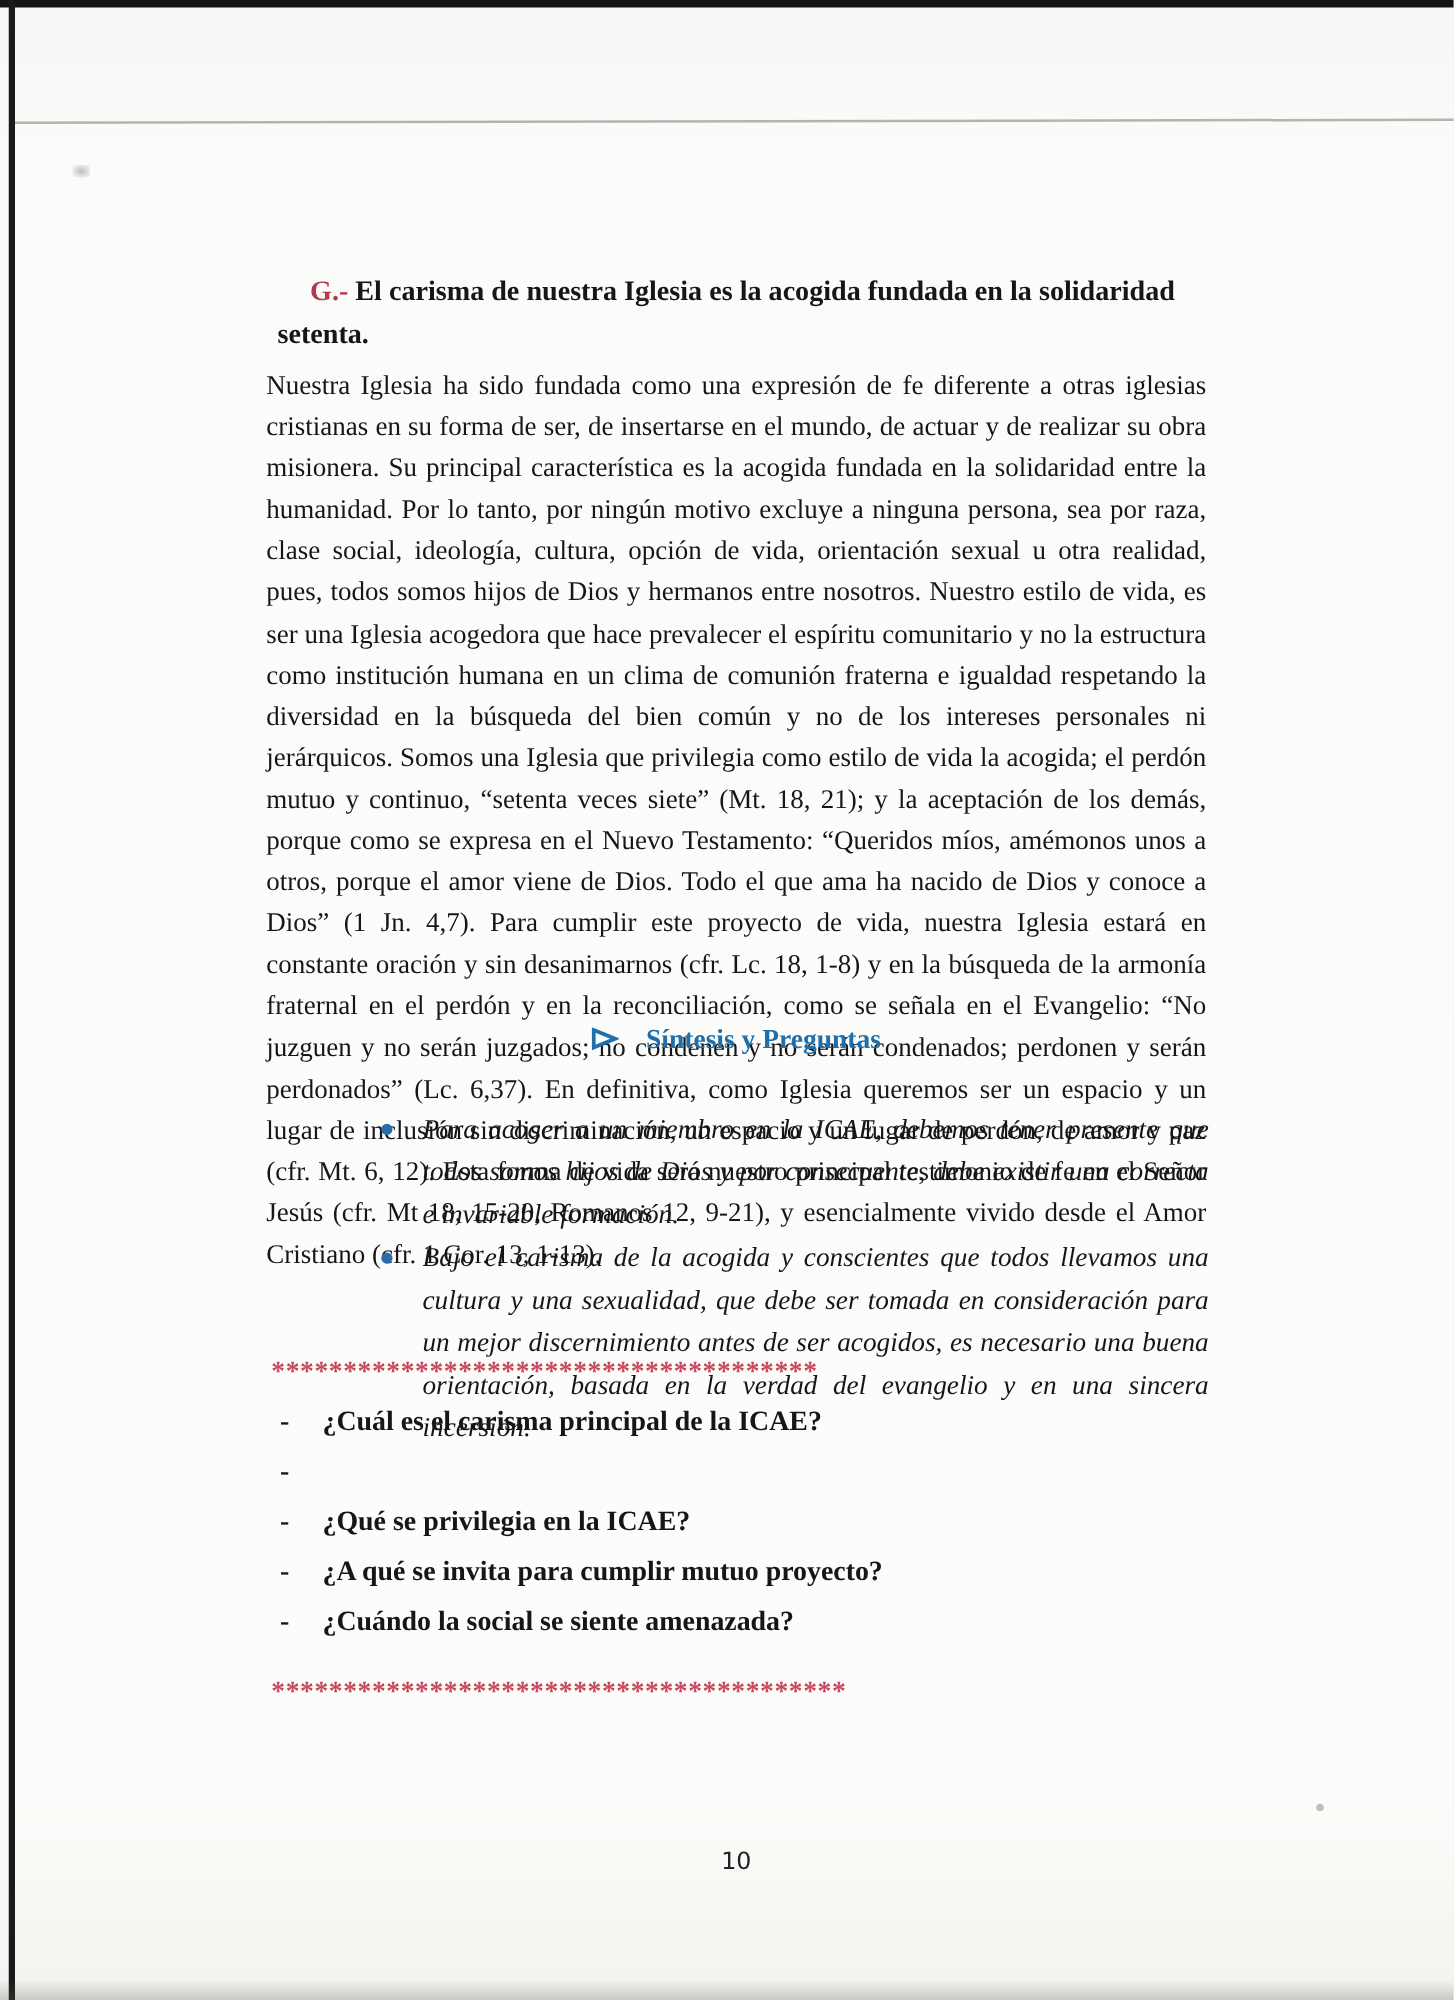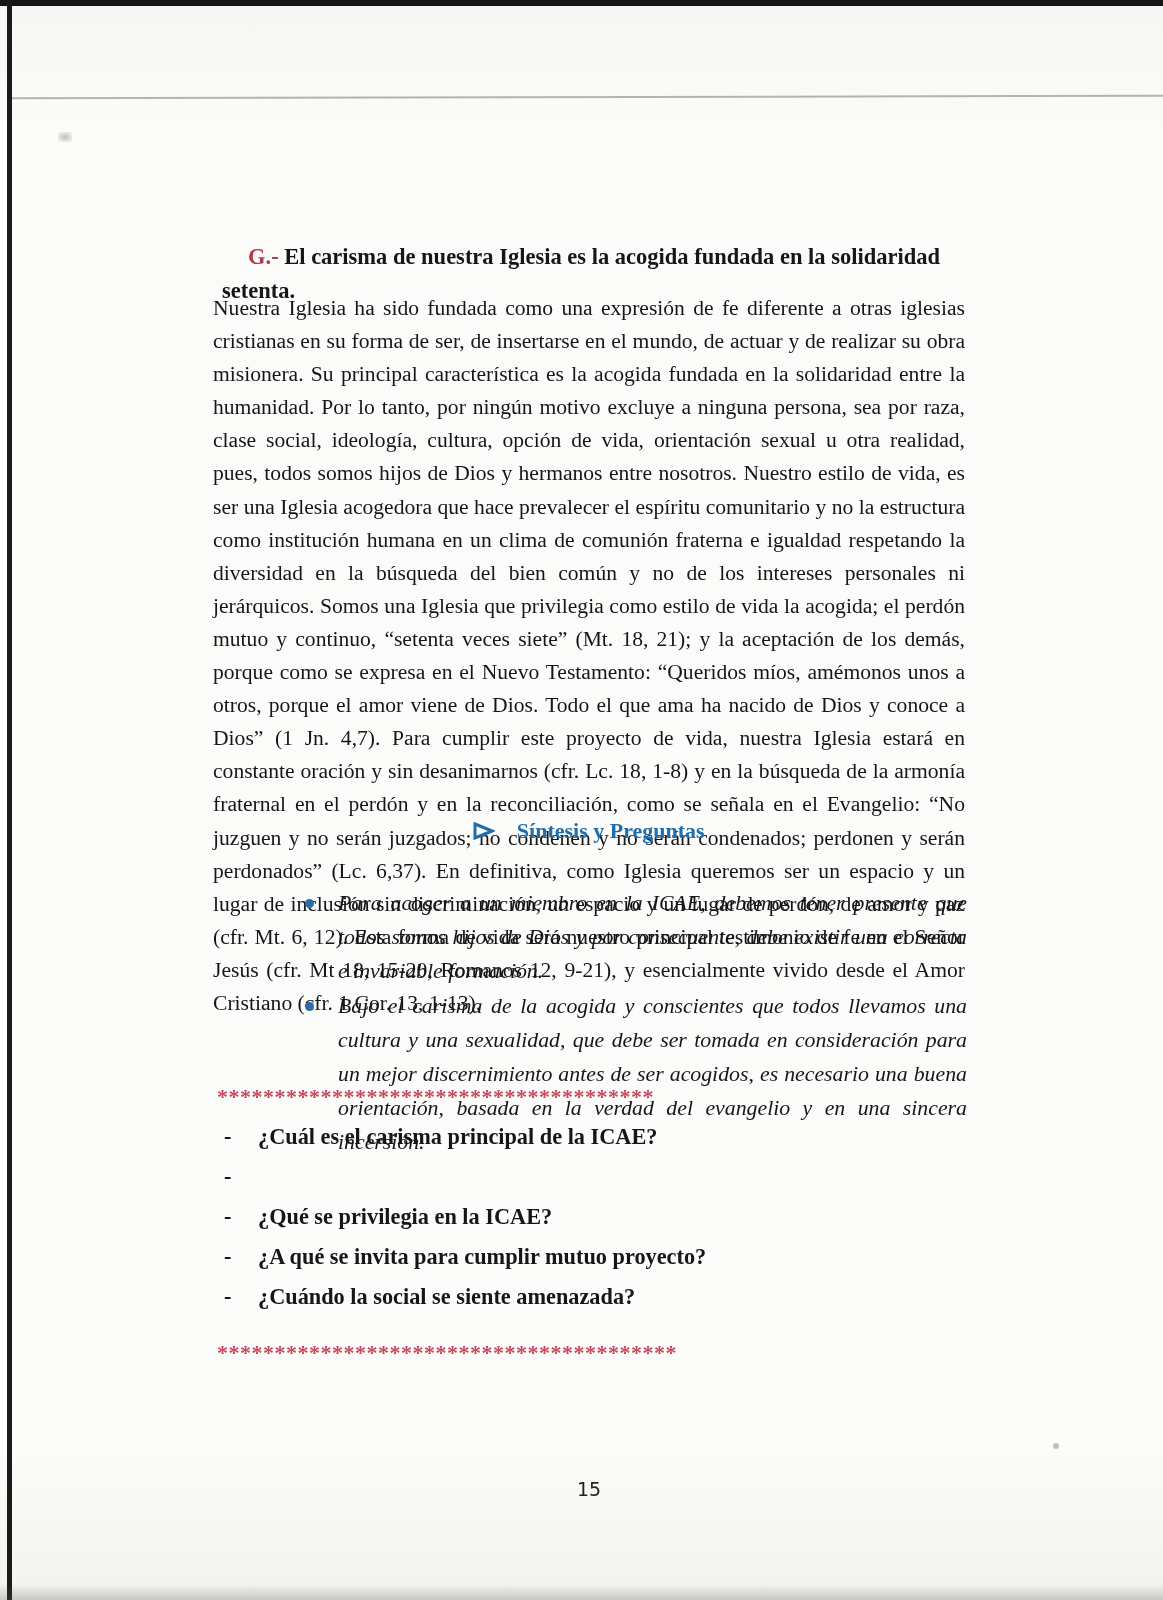--- a/index.html
+++ b/index.html
@@ -15,21 +15,21 @@
   }
   
   .frame-top{position:absolute;top:0;left:0;width:100%;height:6px;background:#151515;}
   .frame-left{position:absolute;top:0;left:7px;width:5px;height:1600px;background:#1a1a1a;}
   .rule-top{position:absolute;top:96px;left:12px;width:1151px;height:2px;background:#b3b3b0;transform:rotate(-0.12deg);}
   .shadow-bottom{position:absolute;left:0;bottom:0;width:100%;height:16px;background:linear-gradient(180deg,rgba(0,0,0,0) 0%,rgba(90,90,85,0.28) 100%);}
   .speck{position:absolute;top:132px;left:58px;width:14px;height:10px;background:radial-gradient(ellipse,rgba(120,120,120,.45),rgba(120,120,120,0));}
   .speck2{position:absolute;top:1443px;left:1053px;width:6px;height:6px;border-radius:50%;background:rgba(100,100,100,.4);}
 
   
-  .heading{position:absolute;top:240px;left:222px;width:752px;font-size:22.5px;line-height:34px;font-weight:bold;}
+  .heading{position:absolute;top:216px;left:222px;width:752px;font-size:22.5px;line-height:34px;font-weight:bold;}
   .heading .h-line1{text-indent:26px;}
   .h-label{color:#b23b4b;font-weight:bold;}
 
   
   .body-par{
     position:absolute;top:292px;left:213px;width:752px;
     font-size:21.6px;line-height:33.1px;text-align:justify;
   }
   .b{font-weight:normal;}
 
@@ -129,15 +129,15 @@
       <span>¿A qué se invita para cumplir mutuo proyecto?</span>
     </div>
     <div class="q-item">
       <span class="q-dash">-</span>
       <span>¿Cuándo la social se siente amenazada?</span>
     </div>
   </div>
 
   <div class="sep sep2">****************************************</div>
 
-  <div class="pageno">15</div>
+  <div class="pageno">10</div>
 
 </div>
 
 </body></html>

